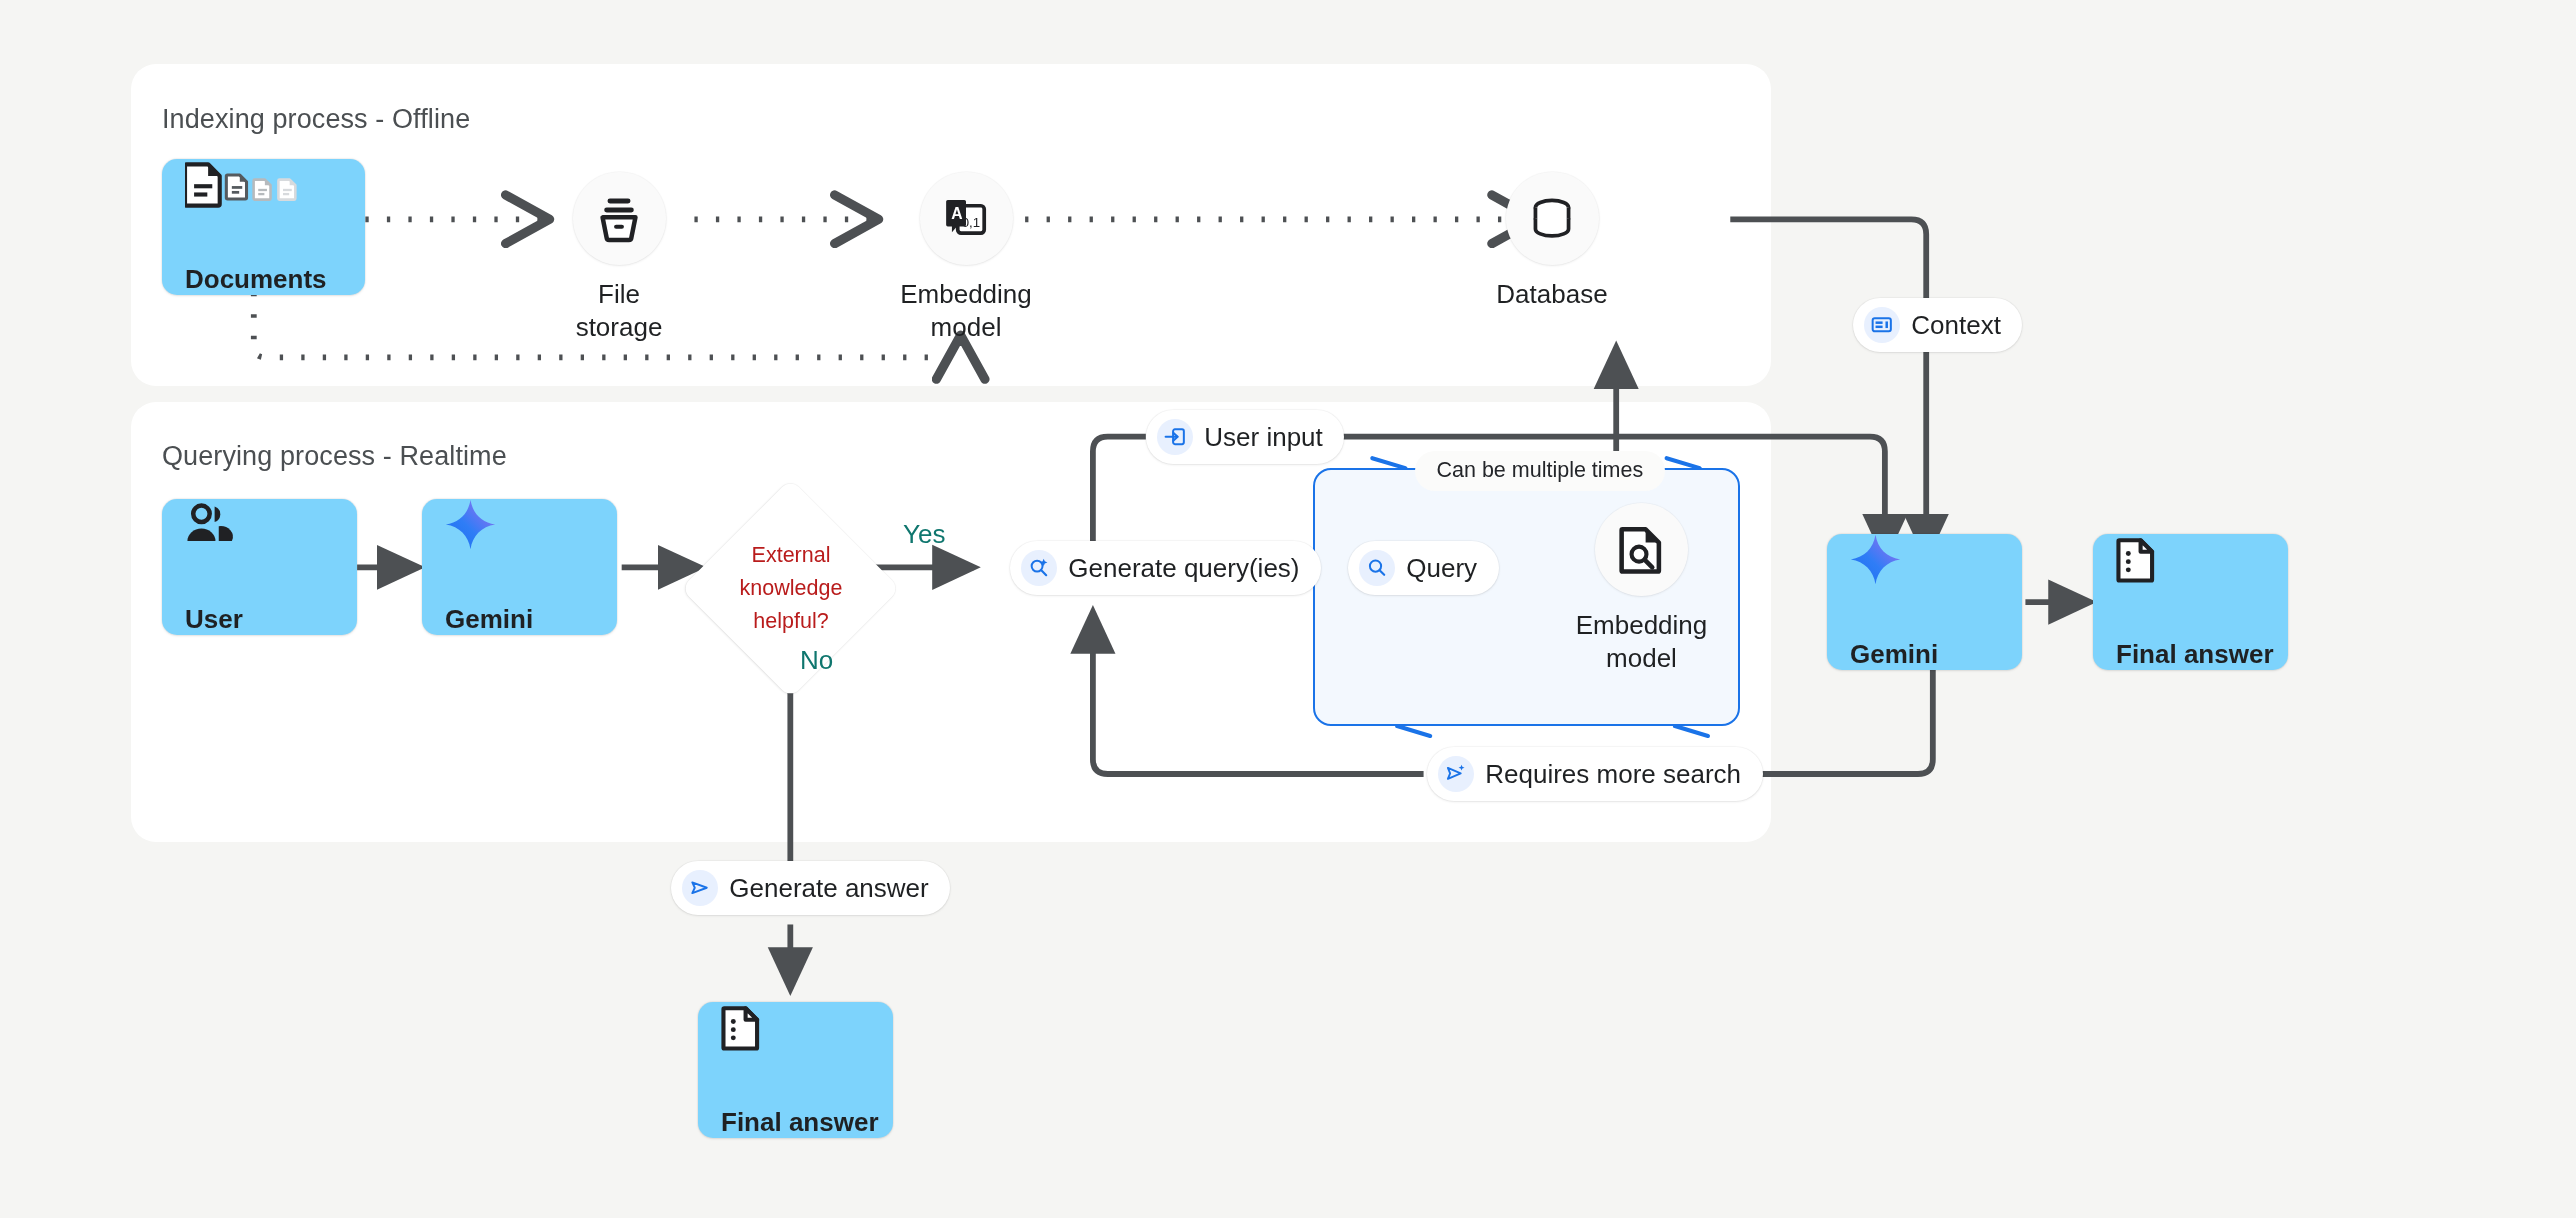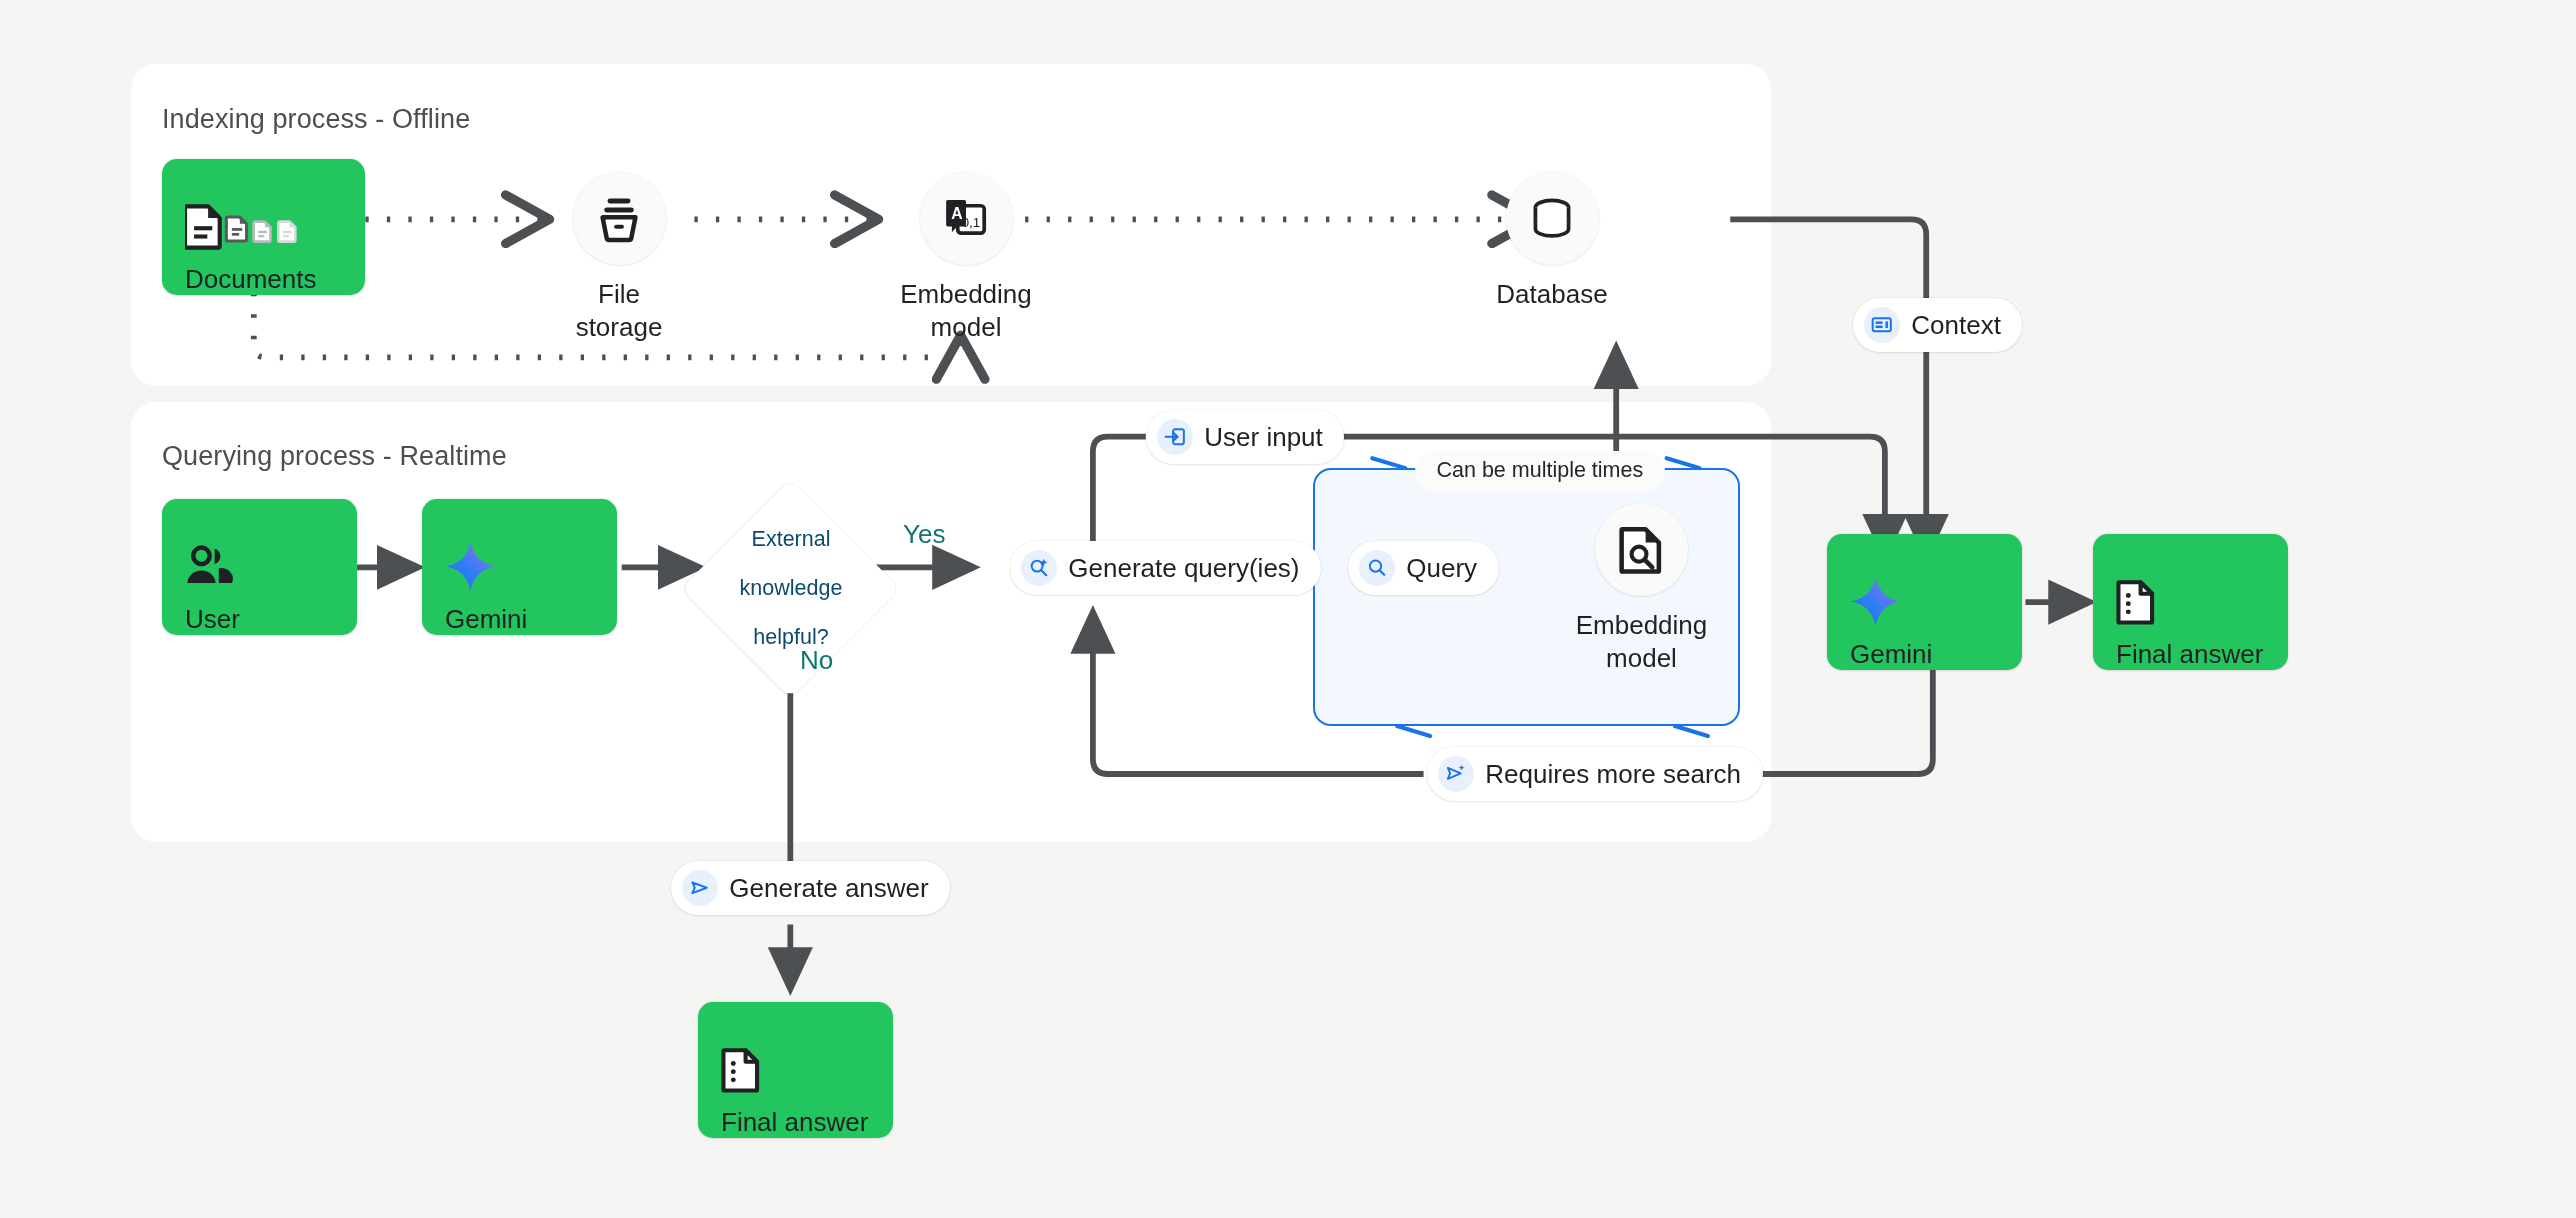--- a/index.html
+++ b/index.html
@@ -29,26 +29,27 @@
   }
   #title-indexing { left: 162px; top: 104px; }
   #title-querying { left: 162px; top: 441px; }
 
   
   #wires { position: absolute; left: 0; top: 0; width: 2576px; height: 1219px; }
 
   
   .card {
     position: absolute;
-    background: #22c55e;
+    background: #7dd3fc;
     border-radius: 15px;
     box-shadow: 0 0.8px 2.5px rgba(0,0,0,.10), 0 0 0 0.8px rgba(0,0,0,.035);
     display: flex; flex-direction: column;
-    justify-content: flex-end;
+    justify-content: space-between;
     padding-left: 23px;
+    font-weight: bold;
   }
   .card .node-label {
     font-size: 26px; color: #1f2123; white-space: nowrap; margin-top: 11.6px;
   }
   .card .node-icon { height: 51px; display:flex; align-items:center; }
 
   
   .circ-node { position: absolute; display: flex; flex-direction: column; align-items: center; }
   .circ {
     width: 93px; height: 93px; border-radius: 50%;
@@ -89,21 +90,21 @@
   }
   #decision .dia {
     position: absolute; left: 0; top: 0; width: 155px; height: 155px;
     background: #fff; border-radius: 11.6px;
     transform: rotate(45deg);
     box-shadow: 0 0.8px 2.5px rgba(0,0,0,.10), 0 0 0 0.8px rgba(0,0,0,.03);
   }
   #decision .dia-text {
     position: absolute; left: -23px; top: 0; width: 202px; height: 155px;
     display: flex; flex-direction: column; align-items: center; justify-content: center;
-    font-size: 21.5px; color: #0c4a6e; line-height: 1.55; text-align: center; gap: 16px;
+    font-size: 21.5px; color: #b91c1c; line-height: 1.55; text-align: center;
   }
 
   
   #loop-box {
     position: absolute; left: 1313px; top: 468px; width: 427px; height: 258px;
     background: #f3f8fe; border: 2.5px solid #1a73e8; border-radius: 18px;
   }
 
   .edge-label {
     position: absolute; font-size: 26px; color: #0f766e; white-space: nowrap;

